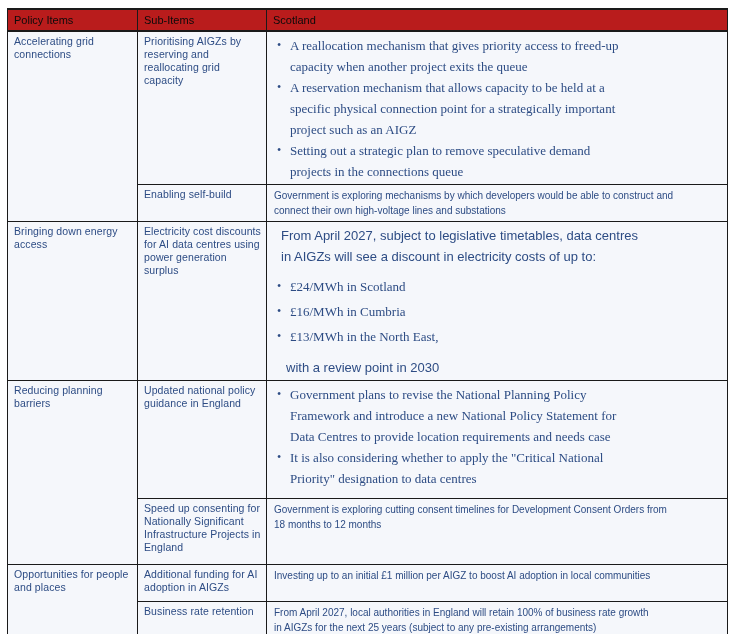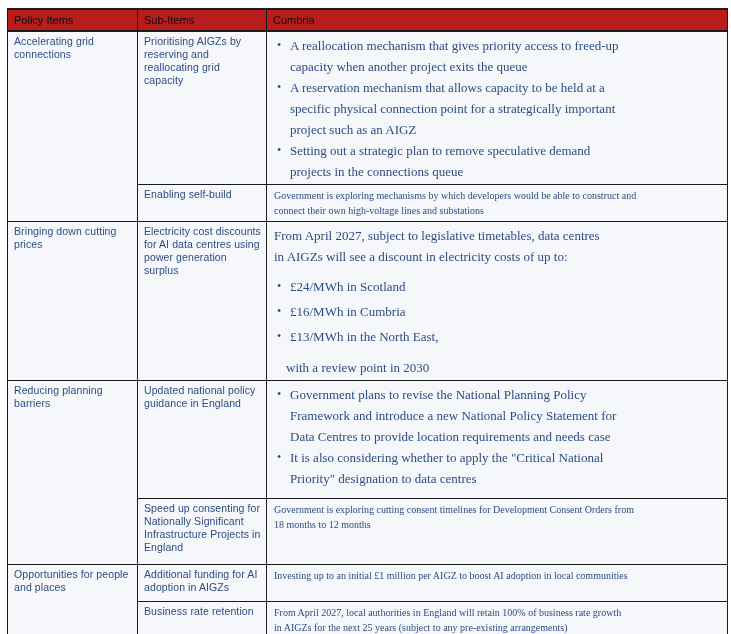--- a/index.html
+++ b/index.html
@@ -61,58 +61,58 @@
   .details-lg {
     font-size: 13px;
     line-height: 21px;
     padding: 3px 6px 2px 7px;
   }
   .details-sm {
     font-size: 10px;
     line-height: 15px;
     padding: 3px 6px 3px 7px;
   }
-  .pre { white-space: pre-wrap; font-family: Liberation Serif, serif; }
+  .pre { white-space: pre-wrap; }
   ul.bullet-list {
     list-style: none;
     margin: 0;
     padding: 0;
     font-family: Liberation Serif, serif;
   }
   ul.bullet-list li {
     position: relative;
     padding-left: 16px;
     white-space: pre-wrap;
   }
   ul.bullet-list li::before {
     content: "\2022";
     position: absolute;
     left: 3px;
     top: 0;
     font-size: 12px;
   }
-  .details-lg .intro { margin: 0 0 9px 0; }
+  .details-lg .intro { margin: 0 0 9px 7px; }
   .details-lg .outro { margin: 10px 0 0 12px; }
   .spaced li { margin-bottom: 4px; }
 </style>
 </head>
 <body>
 
 <div class="page">
   <table class="policy-table">
     <colgroup>
       <col class="c1">
         <col class="c2">
         <col class="c3">
     </colgroup>
     <thead>
       <tr>
         <th>Policy Items</th>
         <th>Sub-Items</th>
-        <th>Cumbria</th>
+        <th>Scotland</th>
       </tr>
     </thead>
     <tbody>
 
       <tr class="rh1">
         <td class="label-cell" rowspan="2">Accelerating grid connections</td>
         <td class="label-cell">Prioritising AIGZs by reserving and reallocating grid capacity</td>
         <td class="details-lg">
           <ul class="bullet-list">
             <li>A reallocation mechanism that gives priority access to freed-up
@@ -126,21 +126,21 @@
         </td>
       </tr>
 
       <tr class="rh2">
         <td class="label-cell">Enabling self-build</td>
         <td class="details-sm pre">Government is exploring mechanisms by which developers would be able to construct and
 connect their own high-voltage lines and substations</td>
       </tr>
 
       <tr class="rh3">
-        <td class="label-cell">Bringing down cutting prices</td>
+        <td class="label-cell">Bringing down energy access</td>
         <td class="label-cell">Electricity cost discounts for AI data centres using power generation surplus</td>
         <td class="details-lg">
           <div class="intro pre">From April 2027, subject to legislative timetables, data centres
 in AIGZs will see a discount in electricity costs of up to:</div>
           <ul class="bullet-list spaced">
             <li>£24/MWh in Scotland</li>
             <li>£16/MWh in Cumbria</li>
             <li>£13/MWh in the North East,</li>
           </ul>
           <div class="outro pre">with a review point in 2030</div>

